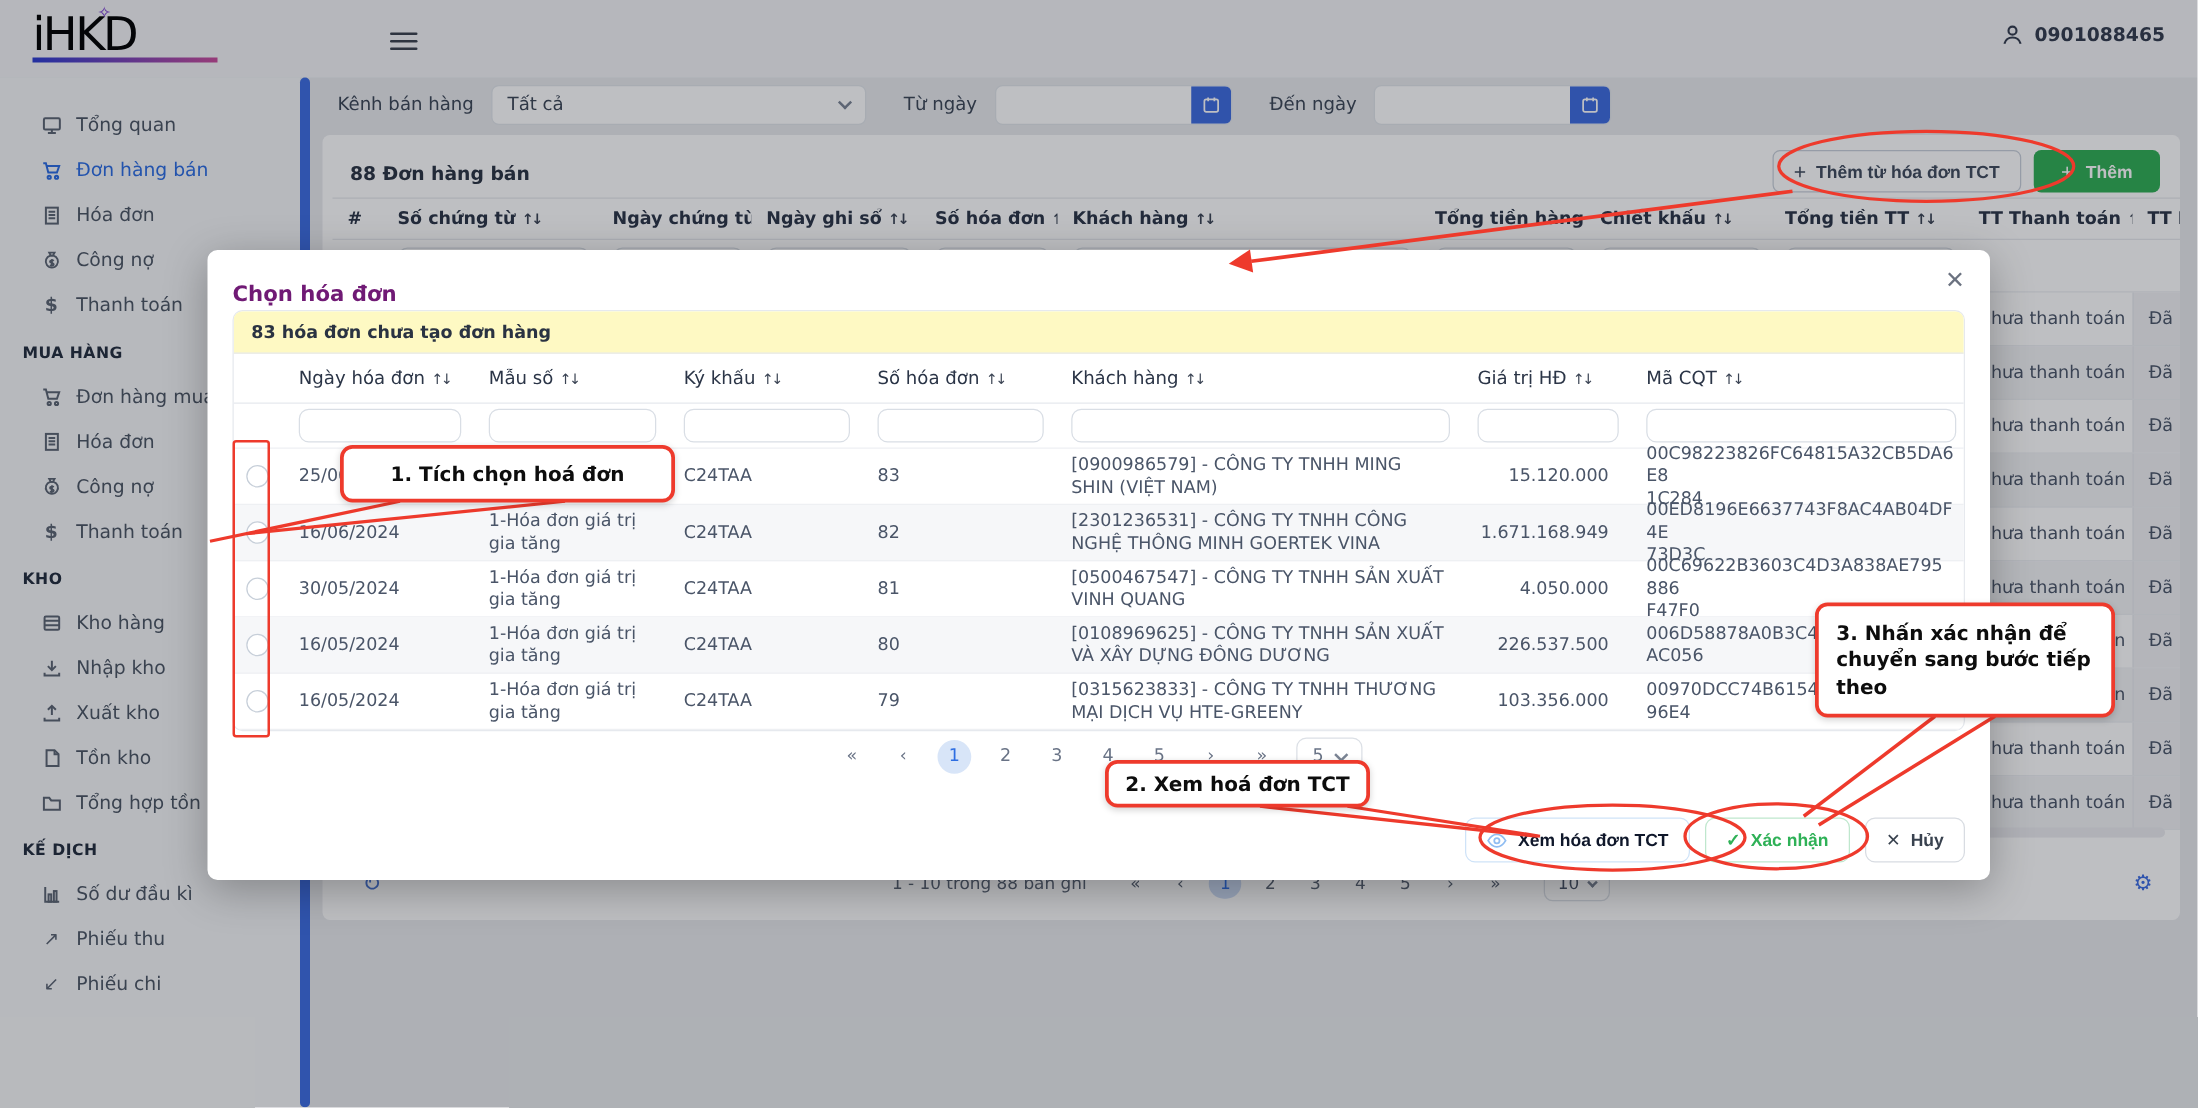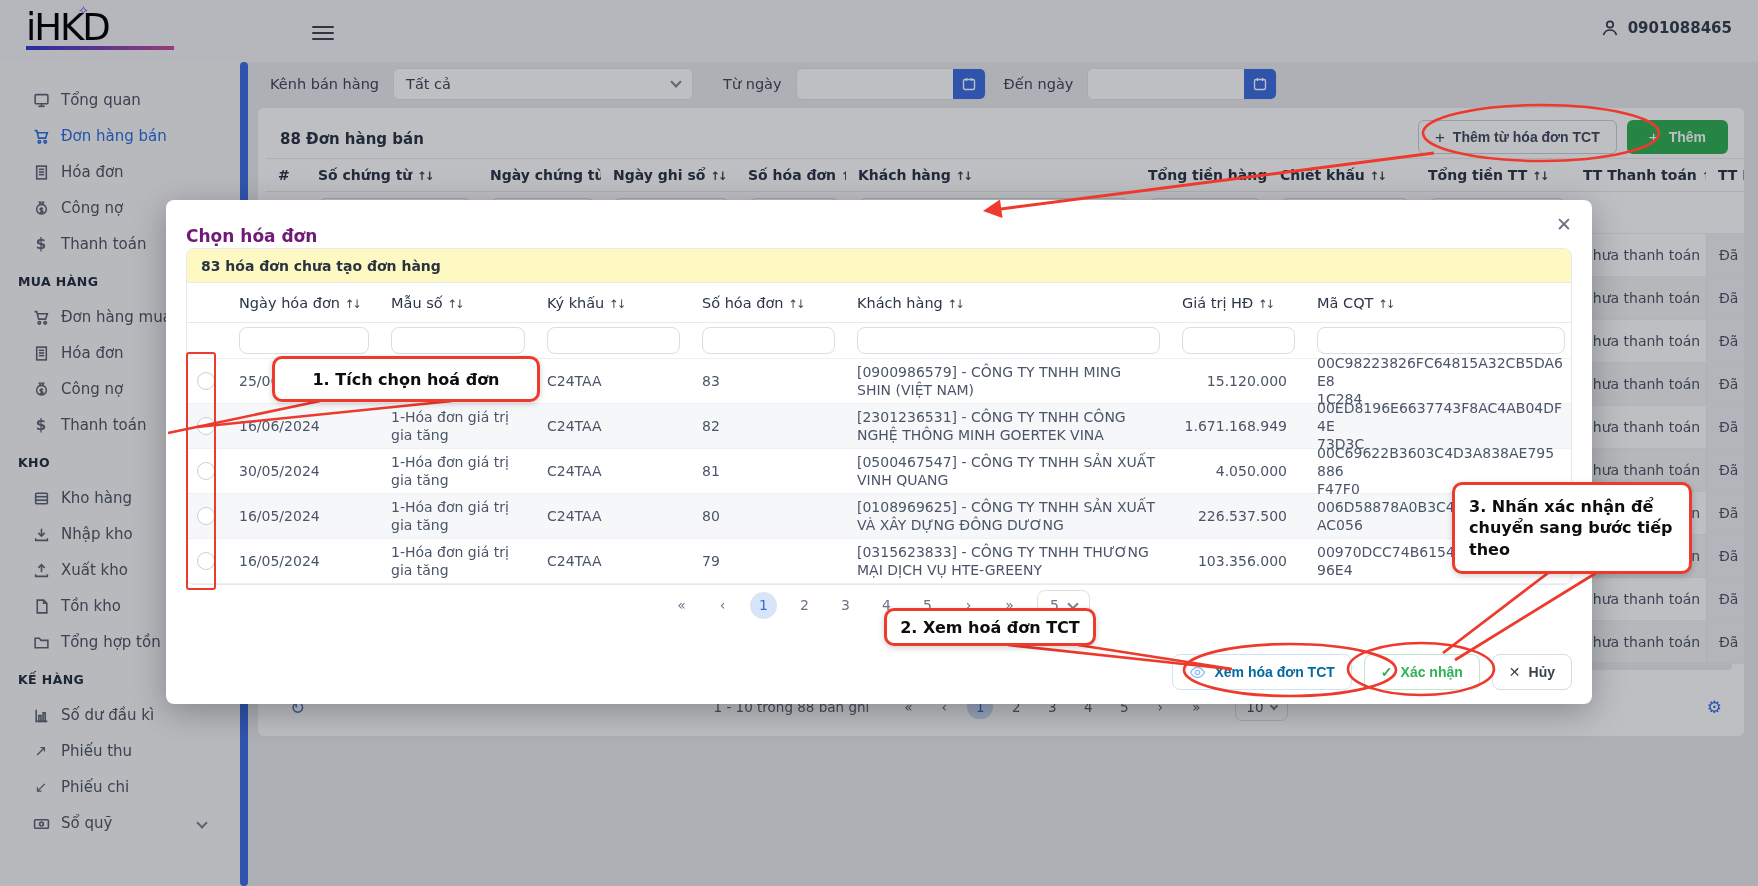--- a/index.html
+++ b/index.html
@@ -84,21 +84,21 @@
   .m-cell { flex:0 0 auto; font-size:14px; color:#4a5568; padding:4px 10px 4px 14px; line-height:1.3; overflow:hidden; }
   .m-cell.num-right { text-align:right; padding-right:16px; }
   .m-cell.cqt { white-space:pre-line; word-break:break-all; }
   .radio { width:18px; height:18px; border:1.5px solid #c7cfd9; border-radius:50%; background:#fff; margin-left:10px; cursor:pointer; }
   .m-pager { position:absolute; left:20px; width:1386px; top:390px; display:flex; align-items:center; justify-content:center; gap:14px; color:#697386; font-size:14px; }
   .m-pg { min-width:27px; height:27px; display:flex; align-items:center; justify-content:center; border-radius:50%; cursor:pointer; }
   .m-pg.active { background:#d8e5f8; color:#2e6ee2; }
   .m-pgsize { display:flex; align-items:center; gap:10px; border:1px solid #dce0e6; border-radius:8px; height:30px; padding:0 12px; background:#fff; cursor:pointer; }
   .m-footer { position:absolute; right:20px; bottom:14px; display:flex; gap:12px; }
   .mbtn { height:36px; border-radius:8px; background:#fff; font-size:14px; font-weight:bold; display:flex; align-items:center; gap:8px; padding:0 16px; cursor:pointer; }
-  .mbtn.view { border:1px solid #cfe3f8; color:#0369a1;justify-content:space-between; }
+  .mbtn.view { border:1px solid #cfe3f8; color:#0f172a;justify-content:space-between; }
   .mbtn.confirm { border:1px solid #bfe7cd; color:#2fb157; }
   .mbtn.cancel { border:1px solid #d8dce2; color:#39424f; }
 
   
   .anno-svg { position:absolute; inset:0; z-index:300; pointer-events:none; }
   .callout { position:absolute; z-index:310; background:#fff; border:3px solid #ee3a2c; border-radius:10px; color:#0d0d0d; font-weight:bold; font-size:16px; display:flex; align-items:center; box-shadow:0 2px 6px rgba(0,0,0,.18); }
   .callout1 { left:272px; top:356px; width:268px; height:46px; justify-content:center; }
   .callout2 { left:884px; top:608px; width:212px; height:38px; justify-content:center; }
   .callout3 { left:1452px; top:482px; width:240px; height:92px; padding:10px 14px; line-height:1.35; }
   .redrect { position:absolute; left:186px; top:352px; width:30px; height:238px; border:2px solid #ee3a2c; border-radius:3px; z-index:305; pointer-events:none; }
@@ -259,21 +259,21 @@
         <span>Tồn kho</span>
       </div>
       <div class="side-item">
         <span class="ic">
           <svg class="icon" width="17" height="17" viewBox="0 0 16 16" fill="none" stroke="currentColor" stroke-width="1.5">
             <path d="M2 4h4l1.5 2H14v7H2z"></path>
           </svg>
         </span>
         <span>Tổng hợp tồn kho</span>
       </div>
-      <div class="side-section">KẾ HÀNG</div>
+      <div class="side-section">KẾ DỊCH</div>
       <div class="side-item">
         <span class="ic">
           <svg class="icon" width="17" height="17" viewBox="0 0 16 16" fill="none" stroke="currentColor" stroke-width="1.5">
             <polyline points="3,2.5 3,13.5 13.5,13.5"></polyline>
             <rect x="5.5" y="8" width="2" height="5.5"></rect>
             <rect x="9.5" y="5.5" width="2" height="8"></rect>
           </svg>
         </span>
         <span>Số dư đầu kì</span>
       </div>
@@ -281,30 +281,20 @@
         <span class="ic">
           <span style="font-size:15px;">↗</span>
         </span>
         <span>Phiếu thu</span>
       </div>
       <div class="side-item">
         <span class="ic">
           <span style="font-size:15px;">↙</span>
         </span>
         <span>Phiếu chi</span>
-      </div>
-      <div class="side-item">
-        <span class="ic">
-          <svg class="icon" width="17" height="17" viewBox="0 0 16 16" fill="none" stroke="currentColor" stroke-width="1.5">
-            <rect x="1.5" y="4.5" width="13" height="8" rx="1"></rect>
-            <circle cx="8" cy="8.5" r="1.8"></circle>
-          </svg>
-        </span>
-        <span>Sổ quỹ</span>
-        <span class="chev"></span>
       </div>
     </div>
   <div class="side-scroll"></div>
 
   <div class="filterbar">
     <span class="f-label">Kênh bán hàng</span>
     <div class="f-select">
       <span>Tất cả</span>
       <span class="chev" style="margin-top:-4px;"></span>
     </div>
@@ -312,21 +302,21 @@
     <div class="f-date">
       <div class="inp"></div>
       <div class="calbtn">
         <svg class="icon" width="14" height="14" viewBox="0 0 14 14" fill="none" stroke="#fff" stroke-width="1.4">
             <rect x="1.5" y="2.5" width="11" height="10" rx="1.5"></rect>
             <line x1="4.5" y1="1" x2="4.5" y2="4"></line>
             <line x1="9.5" y1="1" x2="9.5" y2="4"></line>
           </svg>
       </div>
     </div>
-    <span class="f-label" style="margin-left:4px;">Đến ngày</span>
+    <span class="f-label" style="margin-left:16px;">Đến ngày</span>
     <div class="f-date">
       <div class="inp"></div>
       <div class="calbtn">
         <svg class="icon" width="14" height="14" viewBox="0 0 14 14" fill="none" stroke="#fff" stroke-width="1.4">
             <rect x="1.5" y="2.5" width="11" height="10" rx="1.5"></rect>
             <line x1="4.5" y1="1" x2="4.5" y2="4"></line>
             <line x1="9.5" y1="1" x2="9.5" y2="4"></line>
           </svg>
       </div>
     </div>

